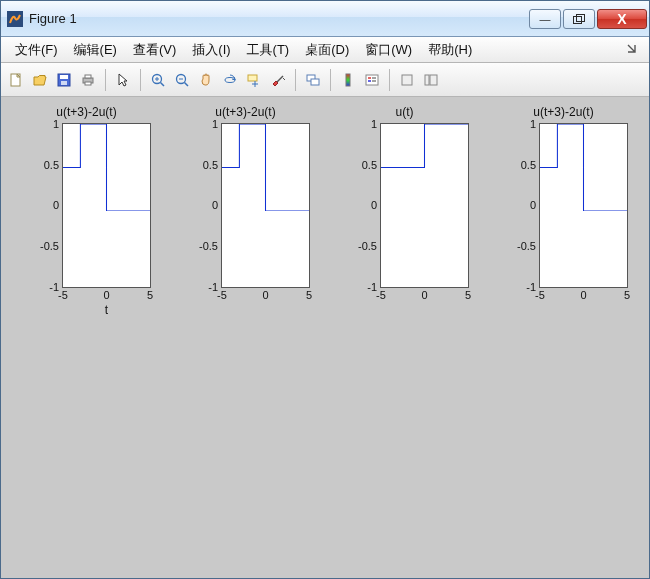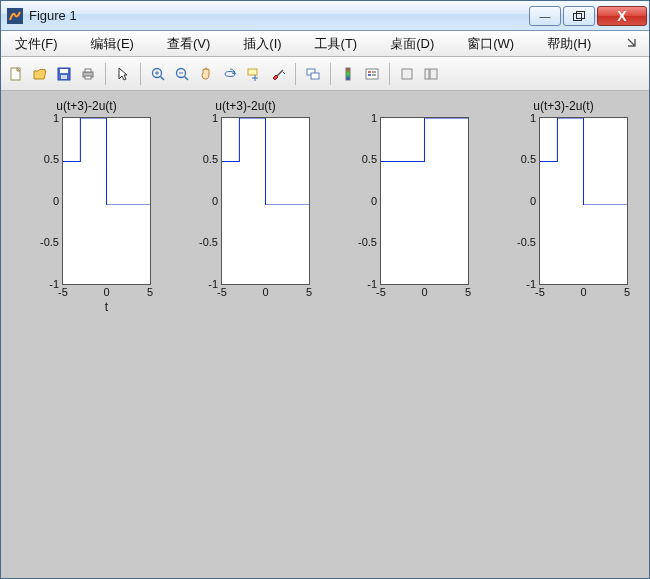--- a/index.html
+++ b/index.html
@@ -16,21 +16,21 @@
   
   .window {
     width: 650px;
     height: 579px;
     border: 1px solid #4b6a8b;
     background: #c9c9c9;
     display: flex;
     flex-direction: column;
   }
   .titlebar {
-    height: 30px;
+    height: 36px;
     background: linear-gradient(to bottom, #f6fbff 0%, #dbeafc 45%, #c6dff6 46%, #d6e9fb 100%);
     display: flex;
     align-items: center;
     border-bottom: 1px solid #7a96b5;
     padding: 0 2px 0 6px;
   }
   .titlebar .app-icon {
     width: 16px; height: 16px;
     margin-right: 6px;
     display: inline-flex;
@@ -59,21 +59,21 @@
     font-size: 14px;
   }
   
   .menubar {
     height: 26px;
     background: linear-gradient(to bottom, #fefefe, #ebebeb);
     border-bottom: 1px solid #b5b5b5;
     display: flex;
     align-items: center;
     padding: 0 6px;
-    gap: 17px;
+    gap: 0;
   }
   .menuitem {
     padding: 2px 8px;
     font-size: 13px;
     color: #111;
     cursor: default;
   }
   .menubar .anchor {
     margin-left: auto;
     padding: 2px 4px;
@@ -344,20 +344,21 @@
           <span class="xtick" style="left:0%;">-5</span>
           <span class="xtick" style="left:50%;">0</span>
           <span class="xtick" style="left:100%;">5</span>
           <svg class="series" viewBox="0 0 100 100" preserveAspectRatio="none">
             <polyline points="0,50 20,50 20,0 50,0 50,100 100,100"></polyline>
           </svg>
         </div>
       </div>
 
       <div class="cell">
+        <div class="plot-title">u(t)</div>
         <div class="axes" style="left:55px; top:20px; right:15px; bottom:50px;">
           <span class="ytick" style="top:100%;">-1</span>
           <span class="ytick" style="top:75%;">-0.5</span>
           <span class="ytick" style="top:50%;">0</span>
           <span class="ytick" style="top:25%;">0.5</span>
           <span class="ytick" style="top:0%;">1</span>
           <span class="xtick" style="left:0%;">-5</span>
           <span class="xtick" style="left:50%;">0</span>
           <span class="xtick" style="left:100%;">5</span>
           <svg class="series" viewBox="0 0 100 100" preserveAspectRatio="none">

